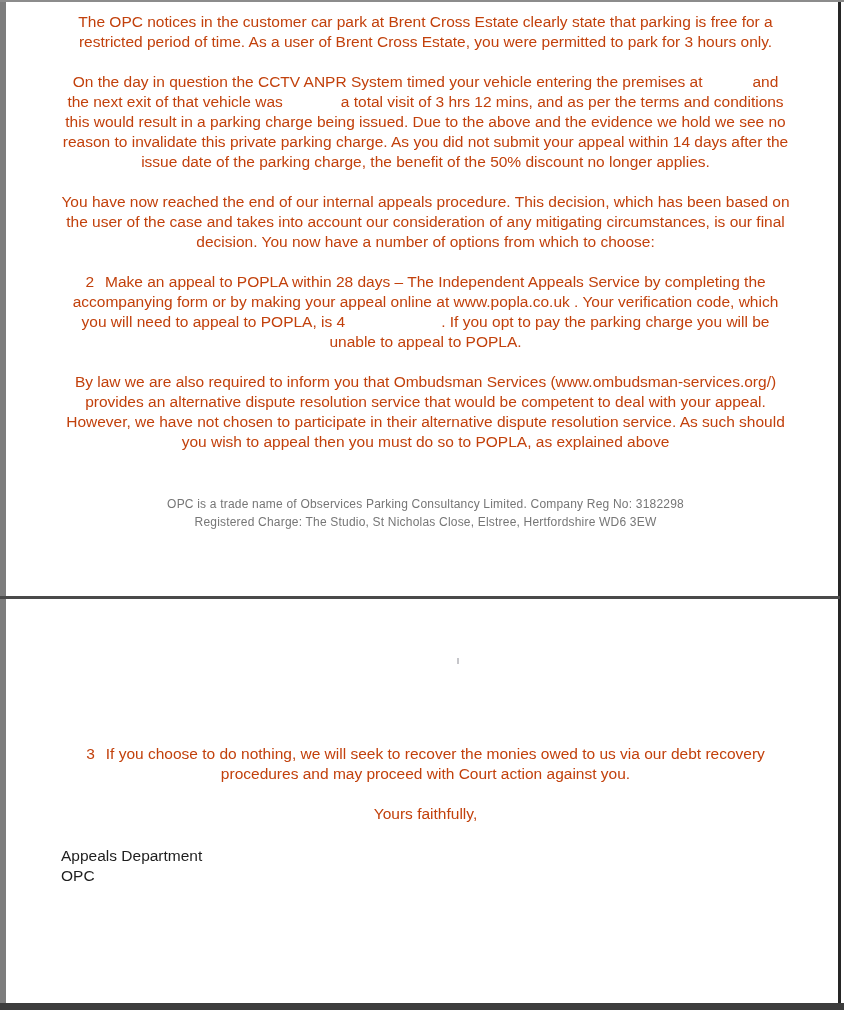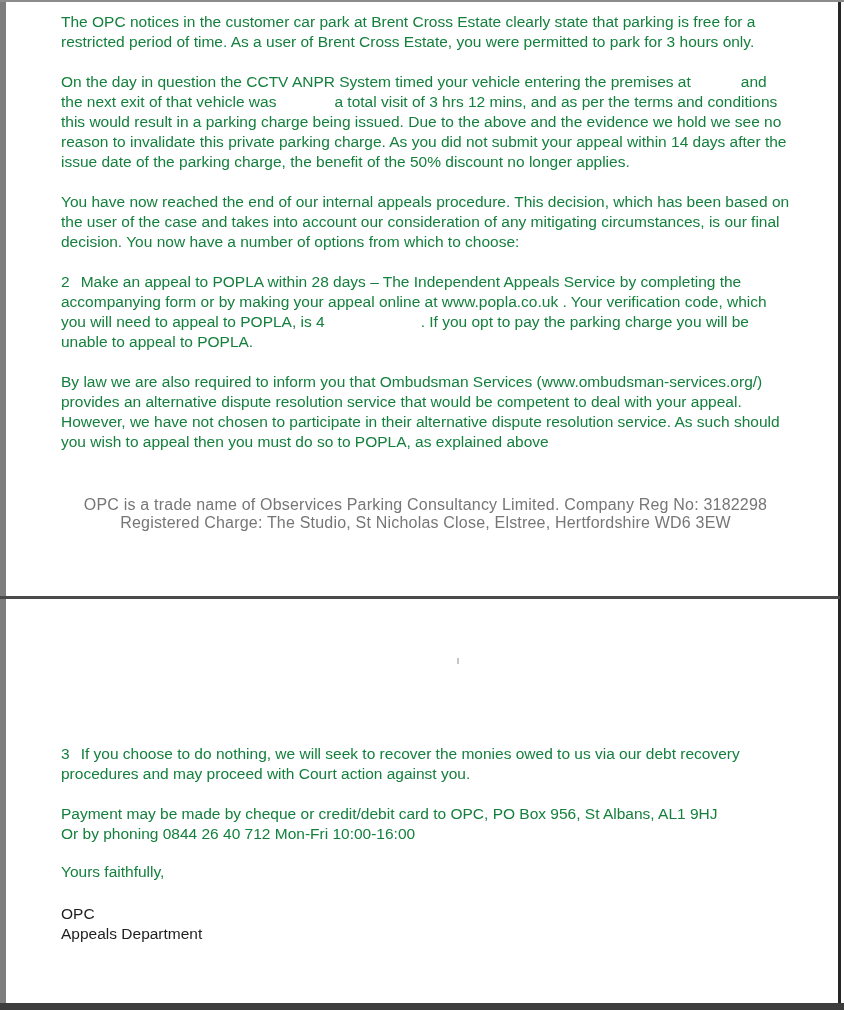--- a/index.html
+++ b/index.html
@@ -21,37 +21,37 @@
   .scan-artifact { position: absolute; left: 457px; top: 658px; width: 2px; height: 6px; background: #c6c6ca; }
 
   .letter-block { position: absolute; left: 61px; width: 729px; }
   .page1-content { top: 12px; }
   .page2-content { top: 744px; }
 
   .para {
     margin: 0 0 20px 0;
     font-size: 15.5px;
     line-height: 20px;
-    color: #15803d;
-    text-align: left;
+    color: #c2410c;
+    text-align: center;
   }
   .para.tight-after { margin-bottom: 18px; }
 
   .opt-num { display: inline-block; margin-right: 11px; }
   .opt-num.wide { margin-right: 14px; }
 
   .redaction { display: inline-block; height: 1px; vertical-align: baseline; }
   .redaction.gap-entry { width: 50px; }
   .redaction.gap-exit  { width: 58px; }
   .redaction.gap-code  { width: 96px; }
 
   .company-footer {
     margin-top: 44px;
     text-align: center;
-    font-size: 16px;
+    font-size: 12px;
     line-height: 17.5px;
     color: #767676;
     letter-spacing: 0.2px;
   }
 
   .sig-line { font-size: 15.5px; line-height: 20px; }
   .signature-block { margin-top: 22px; }
 </style>
 </head>
 <body>
@@ -80,22 +80,21 @@
     <div>OPC is a trade name of Observices Parking Consultancy Limited. Company Reg No: 3182298</div>
     <div>Registered Charge: The Studio, St Nicholas Close, Elstree, Hertfordshire WD6 3EW</div>
   </div>
 
 </div>
 
 <div class="letter-block page2-content">
 
   <p class="para"><span class="opt-num">3</span><span>If you choose to do nothing, we will seek to recover the monies owed to us via our debt recovery procedures and may proceed with Court action against you.</span></p>
 
-  <p class="para tight-after"><span>Payment may be made by cheque or credit/debit card to OPC, PO Box 956, St Albans, AL1 9HJ</span><br><span>Or by phoning 0844 26 40 712 Mon-Fri 10:00-16:00</span></p>
 
   <p class="para" style="margin-bottom:16px;">Yours faithfully,</p>
 
   <div class="signature-block">
+    <div class="sig-line">Appeals Department</div>
     <div class="sig-line">OPC</div>
-    <div class="sig-line">Appeals Department</div>
   </div>
 
 </div>
 
 </body></html>

